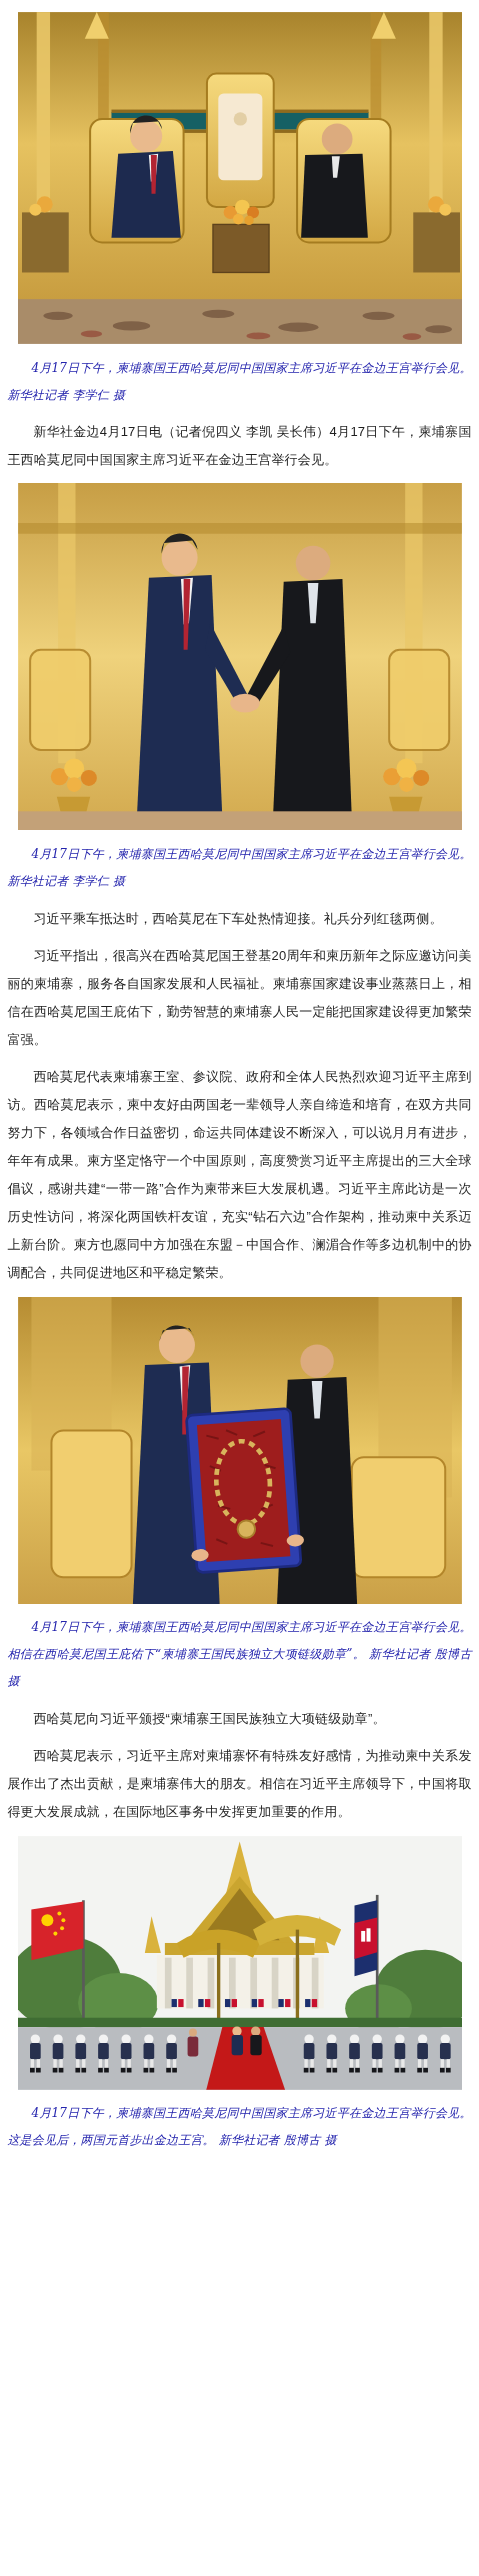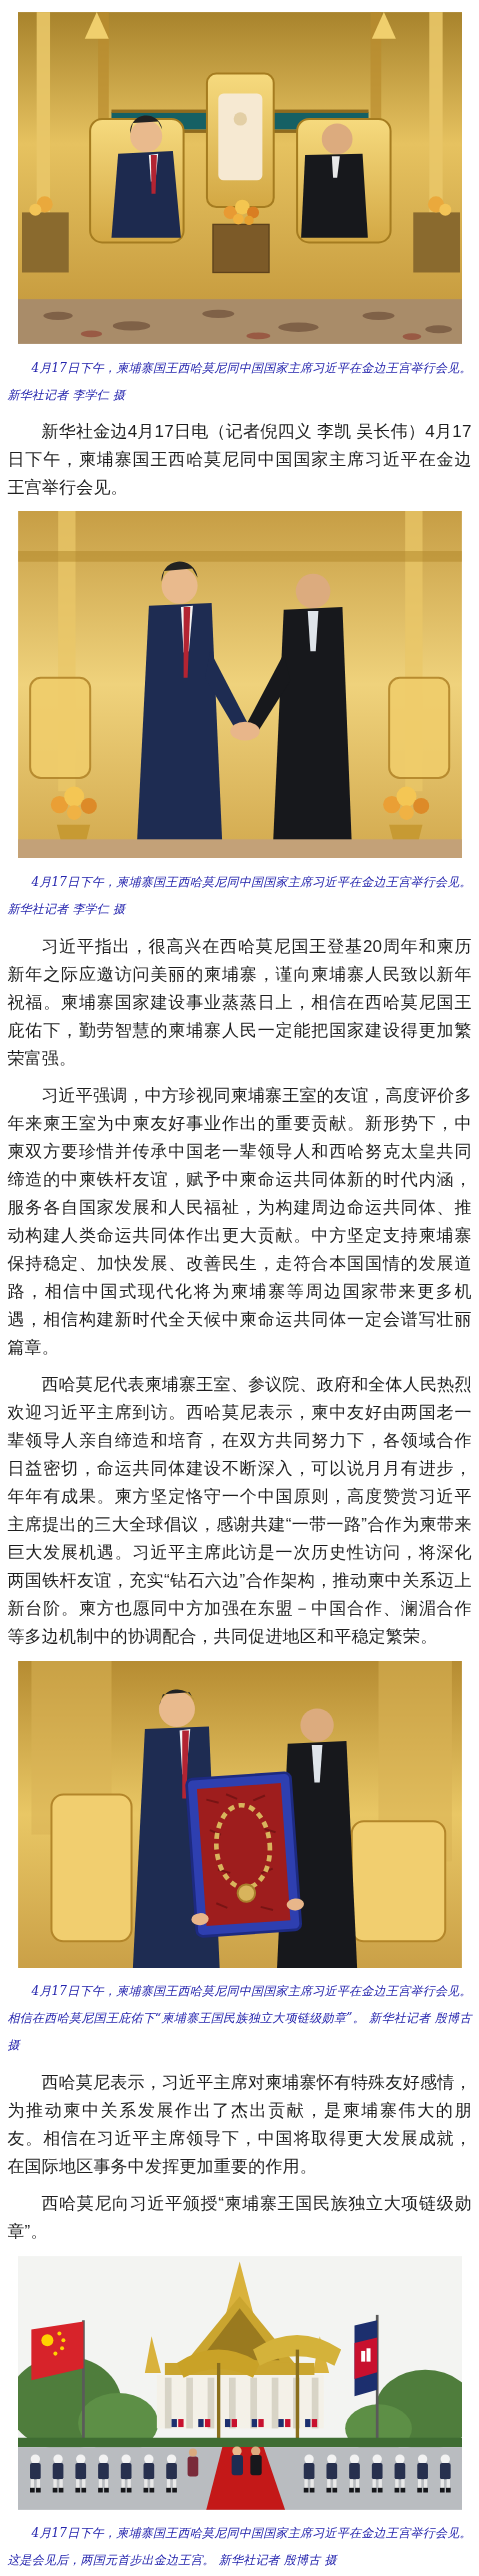--- a/index.html
+++ b/index.html
@@ -14,21 +14,21 @@
     padding:5.3px 7.4px 17.4px;
     font-family:"Liberation Sans",sans-serif;
   }
   figure.photo{
     margin:6.7px auto 8px;
     width:444px;
     padding:0;
   }
   figure.photo svg{display:block;}
   p.body-para{
-    font-size:17px;
+    font-size:13px;
     line-height:28px;
     color:var(--body-color);
     text-align:justify;
     text-indent:2em;
     margin:9.4px 0;
     letter-spacing:0.2px;
   }
   p.caption{
     font-family:"DejaVu Serif",serif;
     font-style:italic;
@@ -167,22 +167,22 @@
           <circle cx="582" cy="428" r="15" fill="#f4c654"></circle>
         <circle cx="604" cy="442" r="12" fill="#dd8a28"></circle>
           <circle cx="582" cy="452" r="11" fill="#f0b244"></circle>
       </g>
       <rect x="0" y="492" width="665" height="28" fill="#c3a178"></rect>
     </svg>
   </figure>
 
   <p class="caption">4月17日下午，柬埔寨国王西哈莫尼同中国国家主席习近平在金边王宫举行会见。 新华社记者 李学仁 摄</p>
 
-  <p class="body-para">习近平指出，很高兴在西哈莫尼国王登基20周年和柬历新年之际应邀访问美丽的柬埔寨，谨向柬埔寨人民致以新年祝福。柬埔寨国家建设事业蒸蒸日上，相信在西哈莫尼国王庇佑下，勤劳智慧的柬埔寨人民一定能把国家建设得更加繁荣富强。</p>
-  <p class="body-para">习近平强调，中方珍视同柬埔寨王室的友谊，高度评价多年来柬王室为中柬友好事业作出的重要贡献。新形势下，中柬双方要珍惜并传承中国老一辈领导人和西哈努克太皇共同缔造的中柬铁杆友谊，赋予中柬命运共同体新的时代内涵，服务各自国家发展和人民福祉，为构建周边命运共同体、推动构建人类命运共同体作出更大贡献。中方坚定支持柬埔寨保持稳定、加快发展、改善民生，走符合本国国情的发展道路，相信中国式现代化将为柬埔寨等周边国家带来更多机遇，相信构建新时代全天候中柬命运共同体一定会谱写壮丽篇章。</p>
+  <p class="body-para">习近平乘车抵达时，西哈莫尼在下车处热情迎接。礼兵分列红毯两侧。</p>
+  <p class="body-para">习近平指出，很高兴在西哈莫尼国王登基20周年和柬历新年之际应邀访问美丽的柬埔寨，服务各自国家发展和人民福祉。柬埔寨国家建设事业蒸蒸日上，相信在西哈莫尼国王庇佑下，勤劳智慧的柬埔寨人民一定能把国家建设得更加繁荣富强。</p>
   <p class="body-para">西哈莫尼代表柬埔寨王室、参议院、政府和全体人民热烈欢迎习近平主席到访。西哈莫尼表示，柬中友好由两国老一辈领导人亲自缔造和培育，在双方共同努力下，各领域合作日益密切，命运共同体建设不断深入，可以说月月有进步，年年有成果。柬方坚定恪守一个中国原则，高度赞赏习近平主席提出的三大全球倡议，感谢共建“一带一路”合作为柬带来巨大发展机遇。习近平主席此访是一次历史性访问，将深化两国铁杆友谊，充实“钻石六边”合作架构，推动柬中关系迈上新台阶。柬方也愿同中方加强在东盟－中国合作、澜湄合作等多边机制中的协调配合，共同促进地区和平稳定繁荣。</p>
 
   <figure class="photo" aria-label="西哈莫尼向习近平颁授“柬埔寨王国民族独立大项链级勋章”（红色衬底金色大项链礼盒）">
     <svg viewBox="0 0 665 460" width="444" height="307">
       <defs>
         <linearGradient id="wall3" x1="0" y1="0" x2="0" y2="1">
           <stop offset="0" stop-color="#b68c32"></stop>
             <stop offset="0.5" stop-color="#e9c765"></stop>
             <stop offset="1" stop-color="#caa047"></stop>
         </linearGradient>
@@ -220,22 +220,22 @@
         <ellipse cx="0" cy="-12" rx="40" ry="62" fill="none" stroke="#d8b45c" stroke-width="7" stroke-dasharray="9 7"></ellipse>
         <circle cx="0" cy="58" r="13" fill="#d8b45c" stroke="#a87f2c" stroke-width="3"></circle>
         <ellipse cx="-72" cy="92" rx="13" ry="9" fill="#e8b68a"></ellipse>
         <ellipse cx="72" cy="80" rx="13" ry="9" fill="#e8b68a"></ellipse>
       </g>
     </svg>
   </figure>
 
   <p class="caption">4月17日下午，柬埔寨国王西哈莫尼同中国国家主席习近平在金边王宫举行会见。相信在西哈莫尼国王庇佑下“柬埔寨王国民族独立大项链级勋章”。 新华社记者 殷博古 摄</p>
 
+  <p class="body-para">西哈莫尼向习近平颁授“柬埔寨王国民族独立大项链级勋章”。</p>
   <p class="body-para">西哈莫尼表示，习近平主席对柬埔寨怀有特殊友好感情，为推动柬中关系发展作出了杰出贡献，是柬埔寨伟大的朋友。相信在习近平主席领导下，中国将取得更大发展成就，在国际地区事务中发挥更加重要的作用。</p>
-  <p class="body-para">西哈莫尼向习近平颁授“柬埔寨王国民族独立大项链级勋章”。</p>
 
   <figure class="photo" aria-label="会见后两国元首步出金边王宫，礼兵分列红毯两侧">
     <svg viewBox="0 0 665 380" width="444" height="254">
       <defs>
         <symbol id="guard" overflow="visible">
           <circle cx="0" cy="-26" r="7" fill="#f2f2f2"></circle>
           <rect x="-8" y="-20" width="16" height="24" rx="3" fill="#27304e"></rect>
           <rect x="-7" y="4" width="5" height="14" fill="#e9e9e9"></rect>
           <rect x="2" y="4" width="5" height="14" fill="#e9e9e9"></rect>
           <rect x="-8" y="17" width="7" height="7" fill="#15161a"></rect>

